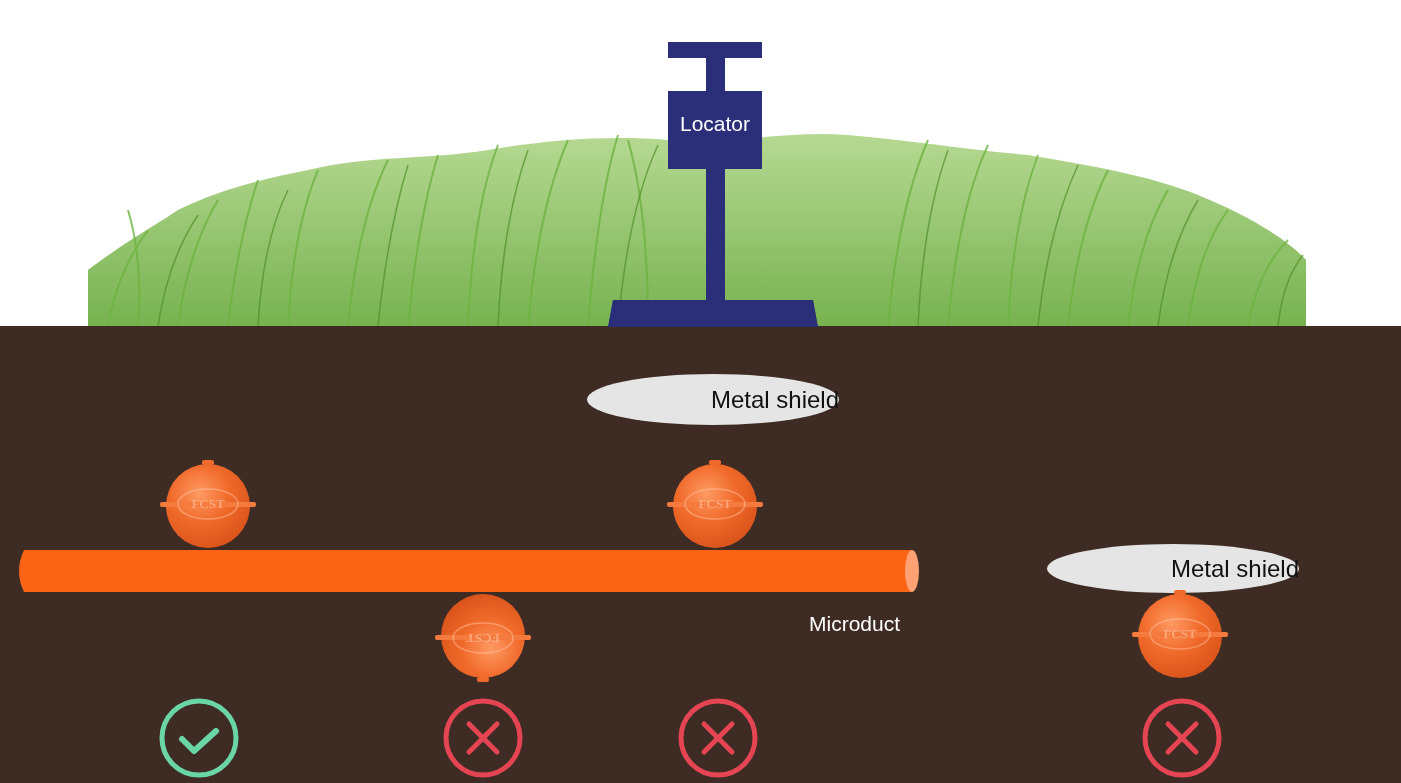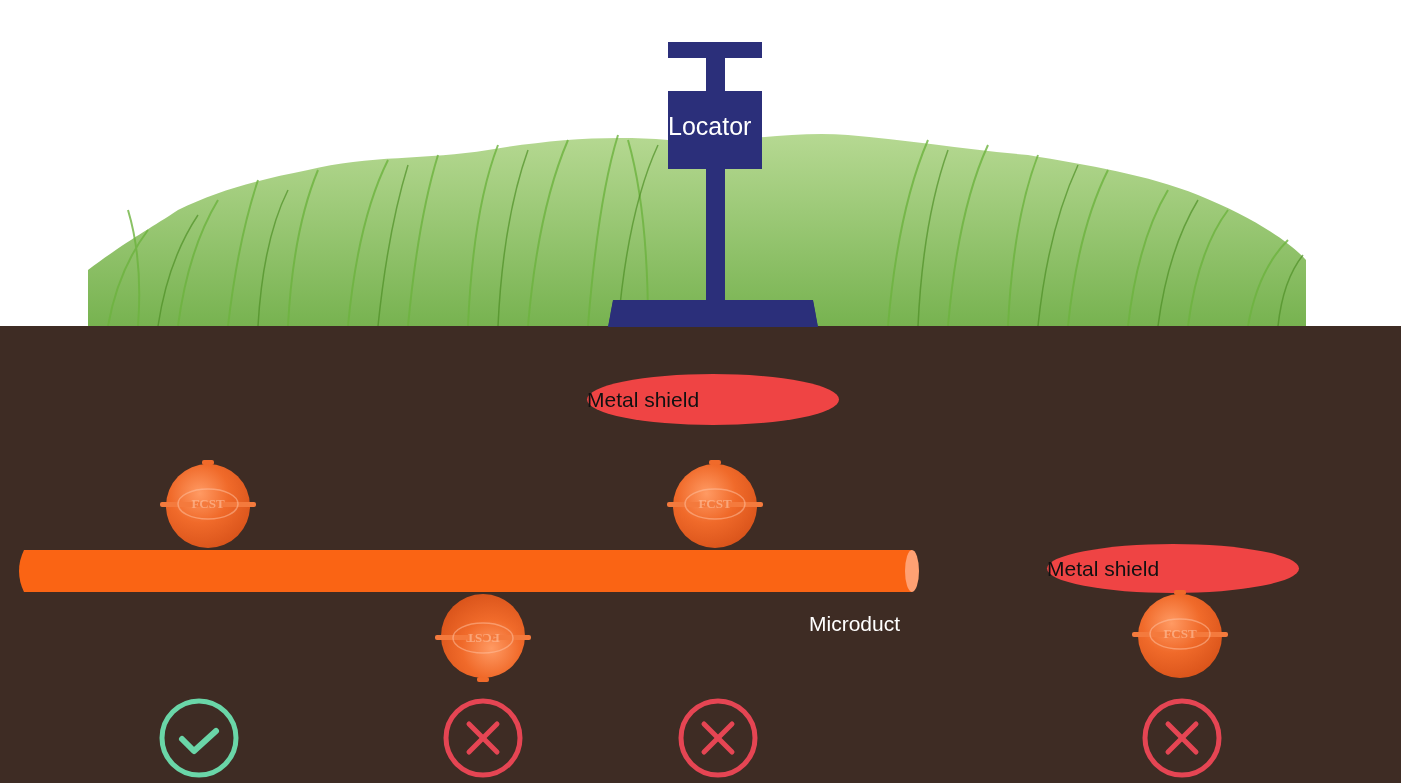--- a/index.html
+++ b/index.html
@@ -1,22 +1,22 @@
 <!DOCTYPE html>
 <html><head>
 <meta charset="utf-8">
 <style>
   html, body { margin:0; padding:0; }
   body { width:1401px; height:783px; position:relative; overflow:hidden; background:#ffffff; font-family:"DejaVu Sans", sans-serif; }
   .sky { position:absolute; left:0; top:0; width:1401px; height:326px; background:#ffffff; }
   .grass { position:absolute; left:88px; top:120px; width:1218px; height:206px; }
   .soil { position:absolute; left:0; top:326px; width:1401px; height:457px; background:#3e2c24; }
   .abs { position:absolute; }
-  .locator-text { position:absolute; left:668px; top:112px; width:94px; text-align:left; color:#ffffff; font-size:25px; font-family:"Liberation Sans", sans-serif; }
-  .shield { position:absolute; background:#ef4444; border-radius:50%; display:flex; align-items:center; justify-content:flex-start; color:#111111; font-size:21px; font-family:"Liberation Sans", sans-serif; }
+  .locator-text { position:absolute; left:668px; top:112px; width:94px; text-align:center; color:#ffffff; font-size:21px; font-family:"Liberation Sans", sans-serif; }
+  .shield { position:absolute; background:#e5e5e5; border-radius:50%; display:flex; align-items:center; justify-content:flex-end; color:#111111; font-size:24px; font-family:"Liberation Sans", sans-serif; }
   .label-micro { position:absolute; left:783px; top:612px; color:#ffffff; font-size:21px; font-family:"Liberation Sans", sans-serif;margin-left:26px; }
 </style>
 </head>
 <body>
 
 <div class="sky"></div>
 
 <svg class="grass" viewBox="0 0 1218 206" preserveAspectRatio="none">
   <defs>
     <linearGradient id="gg" x1="0" y1="0" x2="0" y2="1">

